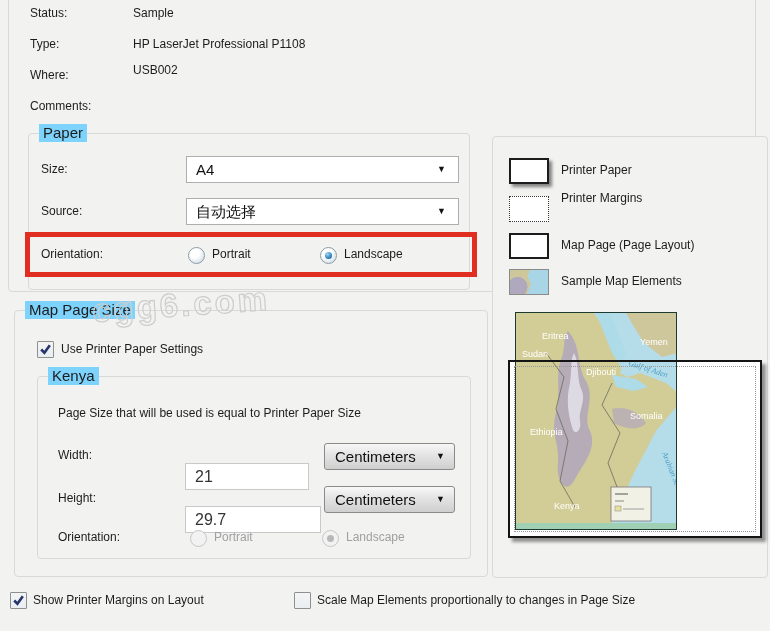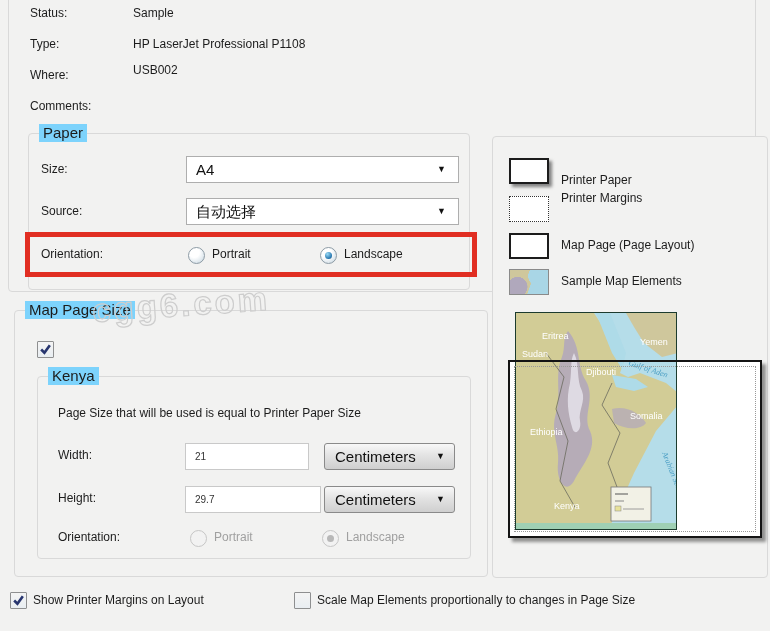--- a/index.html
+++ b/index.html
@@ -45,22 +45,22 @@
     padding-left:10px; white-space:nowrap;
   }
   .combo-btn .arrow {
     position:absolute; right:9px; top:8px;
     font-size:9px; color:#111; line-height:9px;
   }
 
   
   .textbox {
     position:absolute; height:27px; background:#ffffff;
-    border:1px solid #c9c9c9; font-size:10px; color:#333;
-    line-height:25px; padding-left:9px;
+    border:1px solid #c9c9c9; font-size:16px; color:#333;
+    line-height:25px; padding-left:9px;margin-top:20px;
   }
 
   
   .checkbox {
     position:absolute; width:17px; height:17px;
     background:linear-gradient(#f4f4f4,#e9eef2);
     border:1px solid #8e8f90; border-radius:1px;
   }
   .checkbox svg { position:absolute; left:1px; top:1px; }
 
@@ -165,21 +165,21 @@
   <div class="radio" style="left:291px; top:113px;">
       <div class="dot"></div>
     </div>
   <div class="label" style="left:315px; top:113px;">Landscape</div>
 </div>
 
 <div id="orientation-annotation"></div>
 
 <div class="groupbox" style="left:492px; top:136px; width:276px; height:442px;">
   <div class="swatch shadowed" style="left:16px; top:21px;"></div>
-  <div class="label" style="left:68px; top:36px;">Printer Paper</div>
+  <div class="label" style="left:68px; top:26px;">Printer Paper</div>
 
   <div class="swatch dotted" style="left:16px; top:59px;"></div>
   <div class="label" style="left:68px; top:54px;">Printer Margins</div>
 
   <div class="swatch plain" style="left:16px; top:96px;"></div>
   <div class="label" style="left:68px; top:101px;">Map Page (Page Layout)</div>
 
   <div class="swatch thumb" style="left:16px; top:132px;"></div>
   <div class="label" style="left:68px; top:137px;">Sample Map Elements</div>
 </div>
@@ -233,20 +233,21 @@
 <div id="watermark">cgg6.com</div>
 
 <div class="groupbox" style="left:14px; top:310px; width:474px; height:267px;">
   <div class="groupbox-caption">Map Page Size</div>
 
   <div class="checkbox" style="left:22px; top:30px;">
     <svg width="13" height="13" viewBox="0 0 12 12">
       <path d="M2 6 L5 9 L10 2" stroke="#27356f" stroke-width="2.4" fill="none"></path>
     </svg>
   </div>
+  <div class="label" style="left:46px; top:31px;">Use Printer Paper Settings</div>
 
   <div class="groupbox" style="left:22px; top:65px; width:434px; height:183px;">
     <div class="groupbox-caption">Kenya</div>
 
     <div class="label" style="left:20px; top:29px;">Page Size that will be used is equal to Printer Paper Size</div>
 
     <div class="label" style="left:20px; top:71px;">Width:</div>
     <div class="textbox" style="left:147px; top:66px; width:124px;">
       <span>21</span>
     </div>

